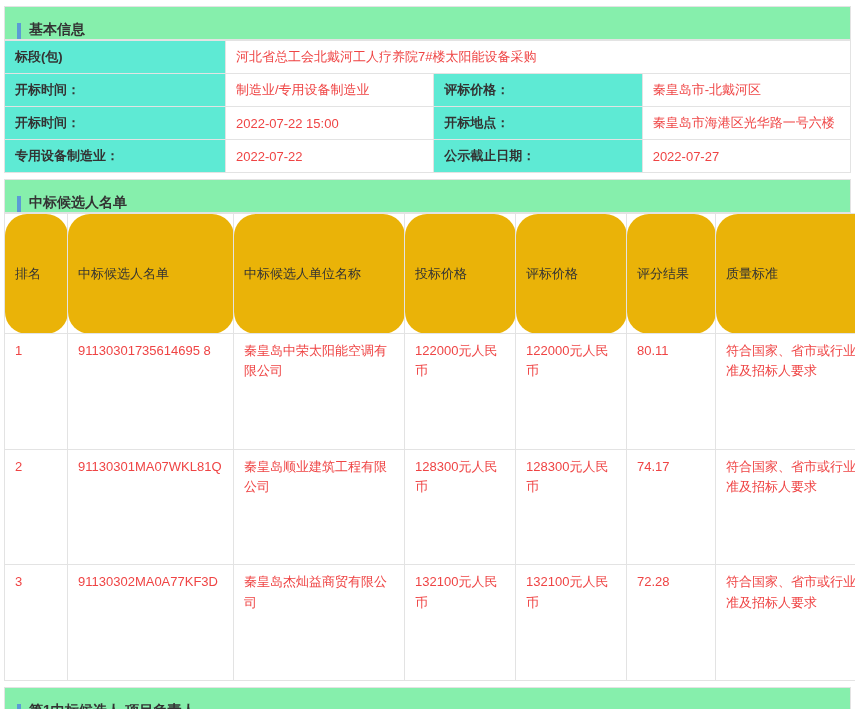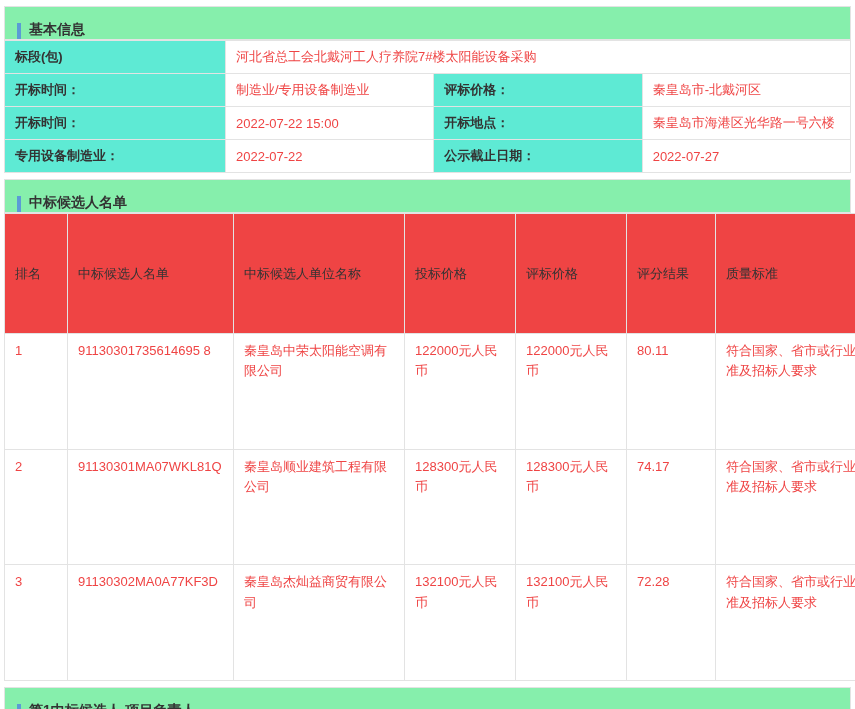--- a/index.html
+++ b/index.html
@@ -61,24 +61,25 @@
   .info-table td.label {
     background: #5eead4;
     font-weight: bold;
     color: #333;
   }
   .info-table td {
     height: 18px;
   }
   
   .cand-table th {
-    background: #ef4444;
+    background: #eab308;
     font-weight: normal;
     color: #333;
     height: 20px;
+    border-radius: 22px;
   }
   .cand-table td {
     vertical-align: top;
     line-height: 1.55;
   }
   .cand-table td.rank {
     text-align: left;
   }
 </style>
 </head>

